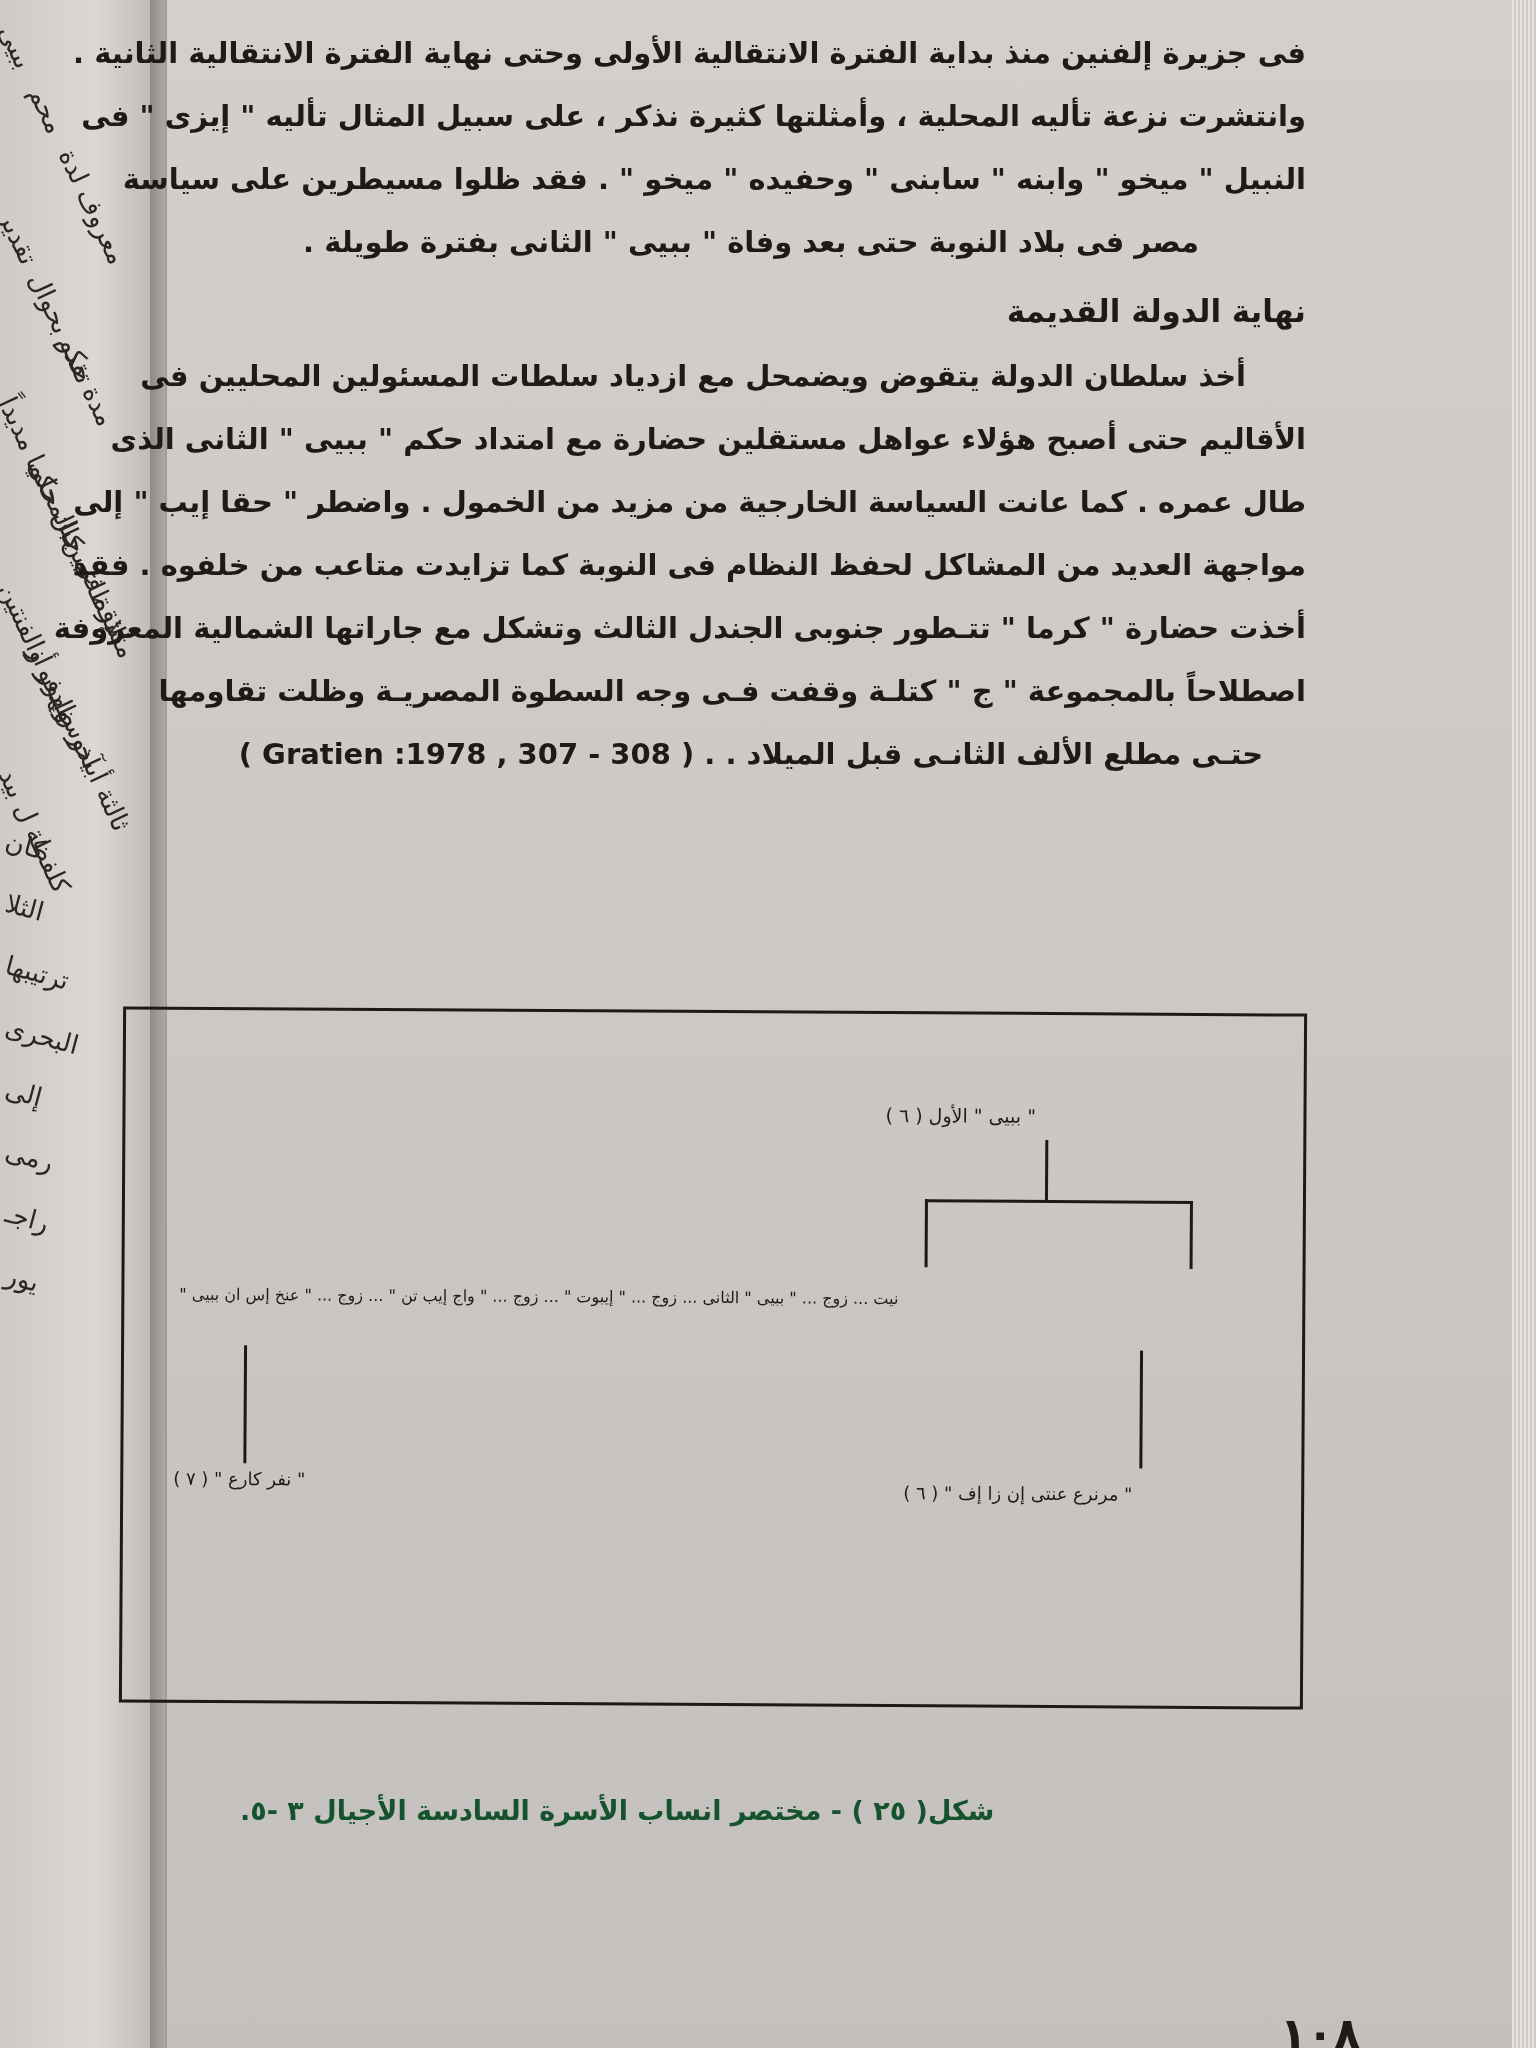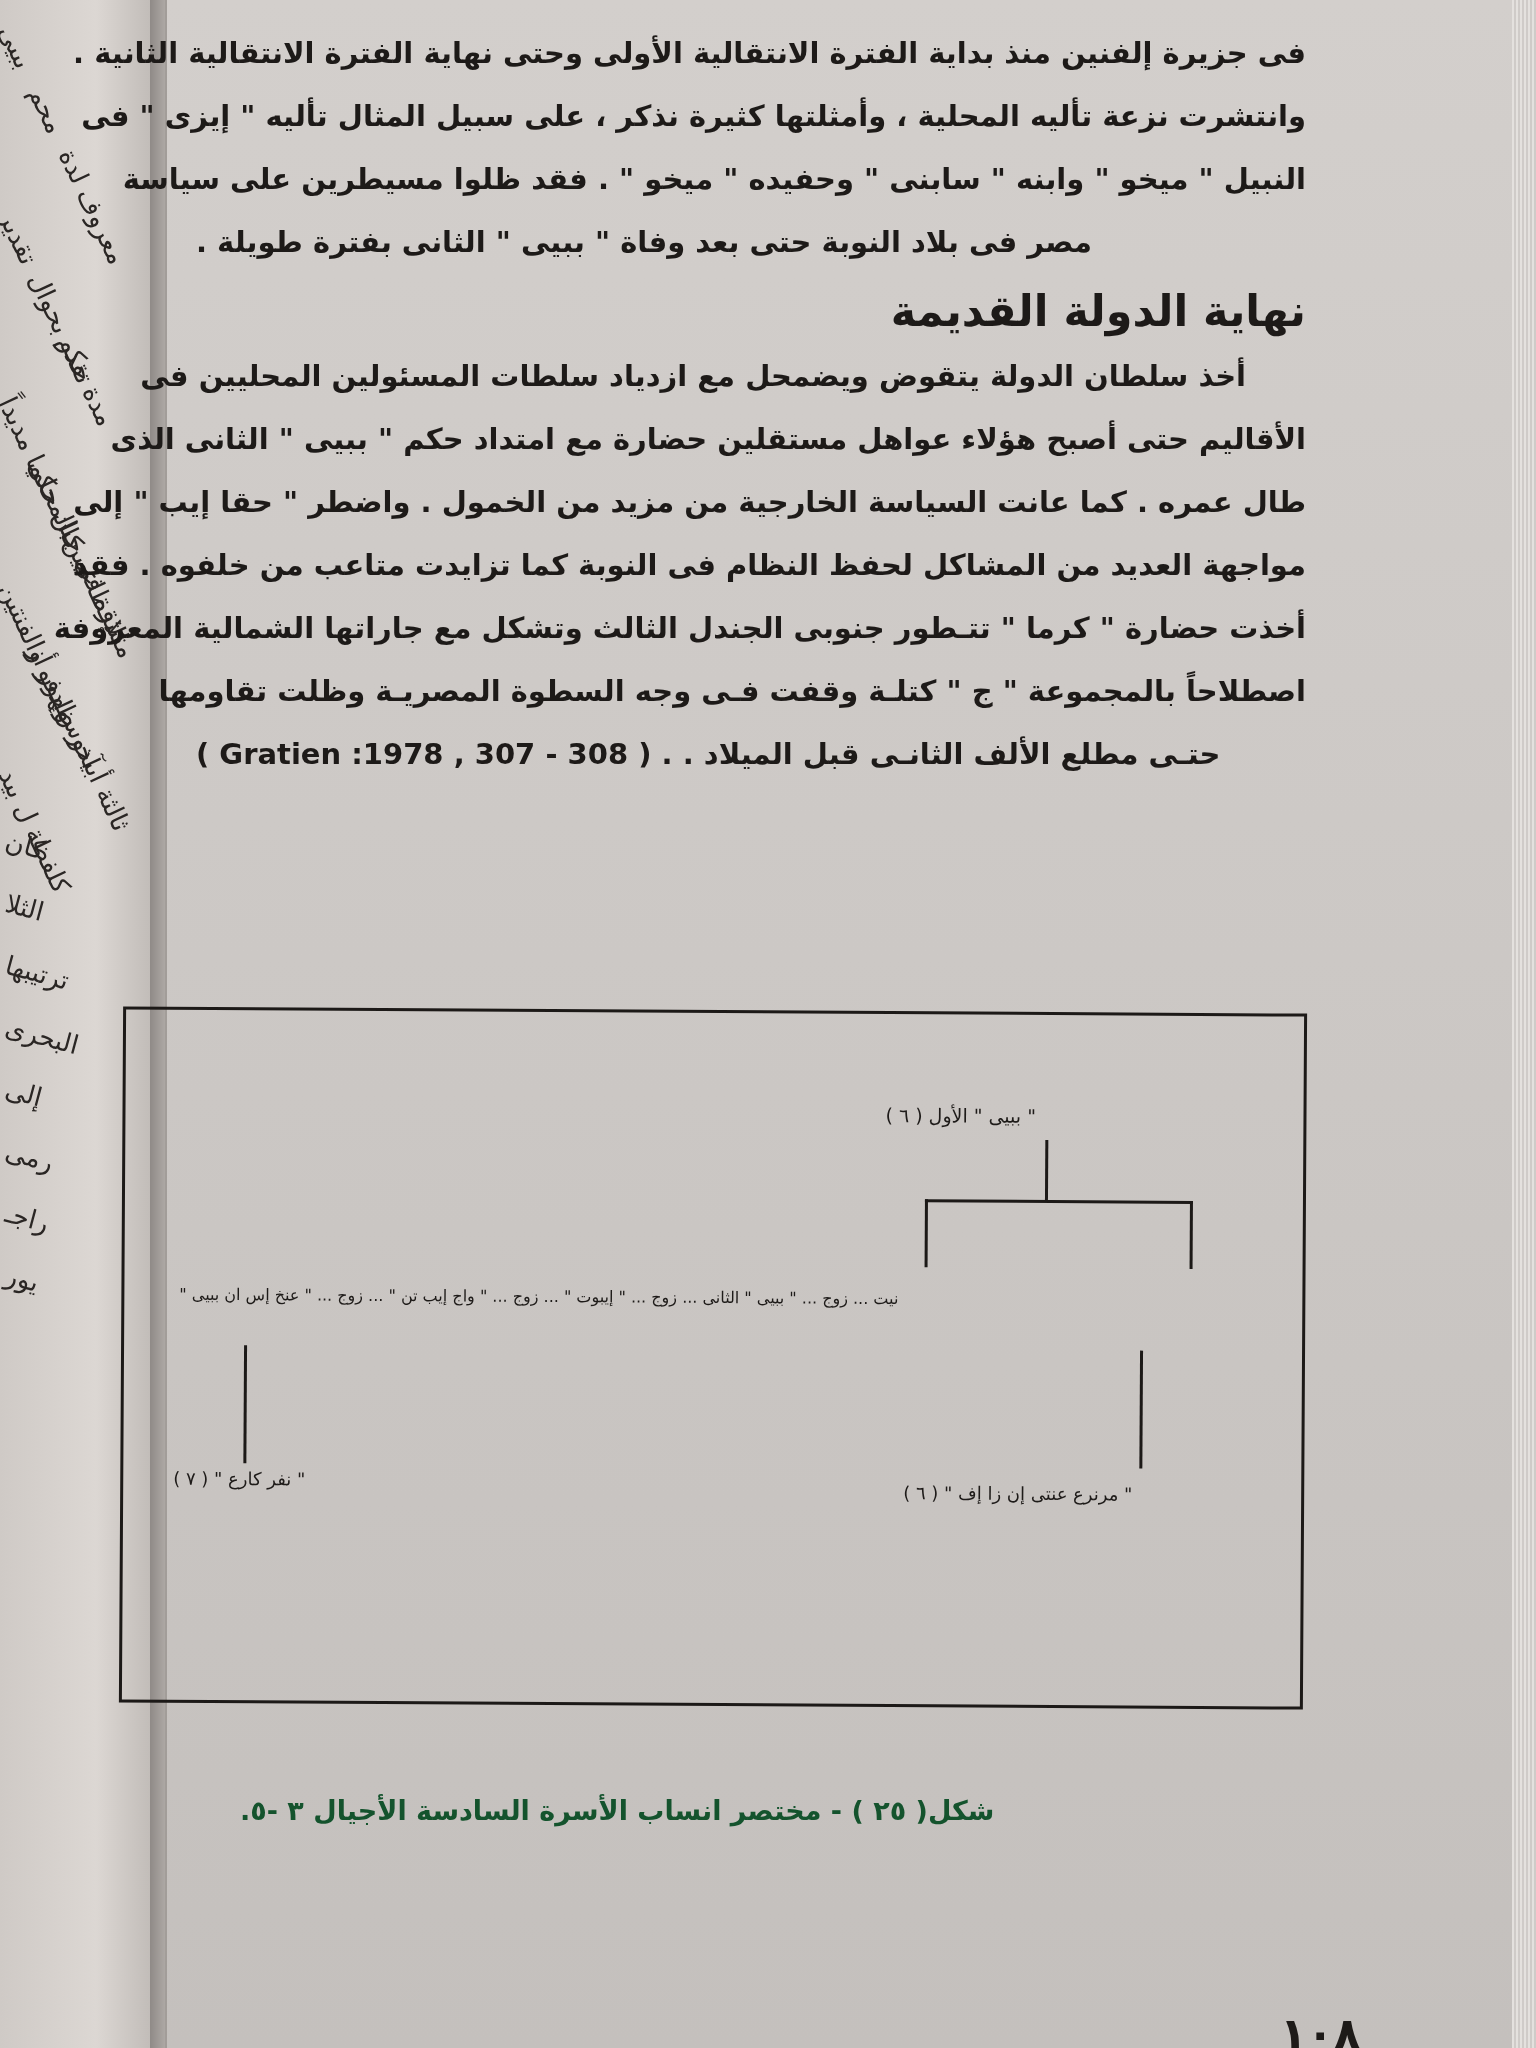--- a/index.html
+++ b/index.html
@@ -28,22 +28,22 @@
   }
   .page-edge {
     position:absolute; right:0; top:0; width:26px; height:2048px;
     background:repeating-linear-gradient(90deg,#e4e1de 0 2px,#cfcbc8 2px 4px);
   }
   .body-text {
     position:absolute; right:230px; top:22px; width:1110px;
     direction:rtl; text-align:justify; color:#1d1a18;
     font-size:29px; font-weight:bold; line-height:63px;
   }
-  .line { display:block; white-space:nowrap; text-align:left; }
-  .heading { font-size:43px; font-weight:bold; text-align:right; margin:6px 0 2px 0; }
+  .line { display:block; white-space:nowrap; text-align:center; }
+  .heading { font-size:31px; font-weight:bold; text-align:right; margin:6px 0 2px 0; }
   .indent { padding-right:60px; }
   .ltr { direction:ltr; unicode-bidi:embed; }
 
   .figure-box {
     position:absolute; left:121px; top:1010px; width:1178px; height:690px;
     border:3px solid #1c1917; transform:rotate(0.35deg);
   }
   .node { position:absolute; font-size:17px; color:#1e1b19; white-space:nowrap; direction:rtl; }
   .vline { position:absolute; width:3px; background:#1c1917; }
   .hline { position:absolute; height:3px; background:#1c1917; }

